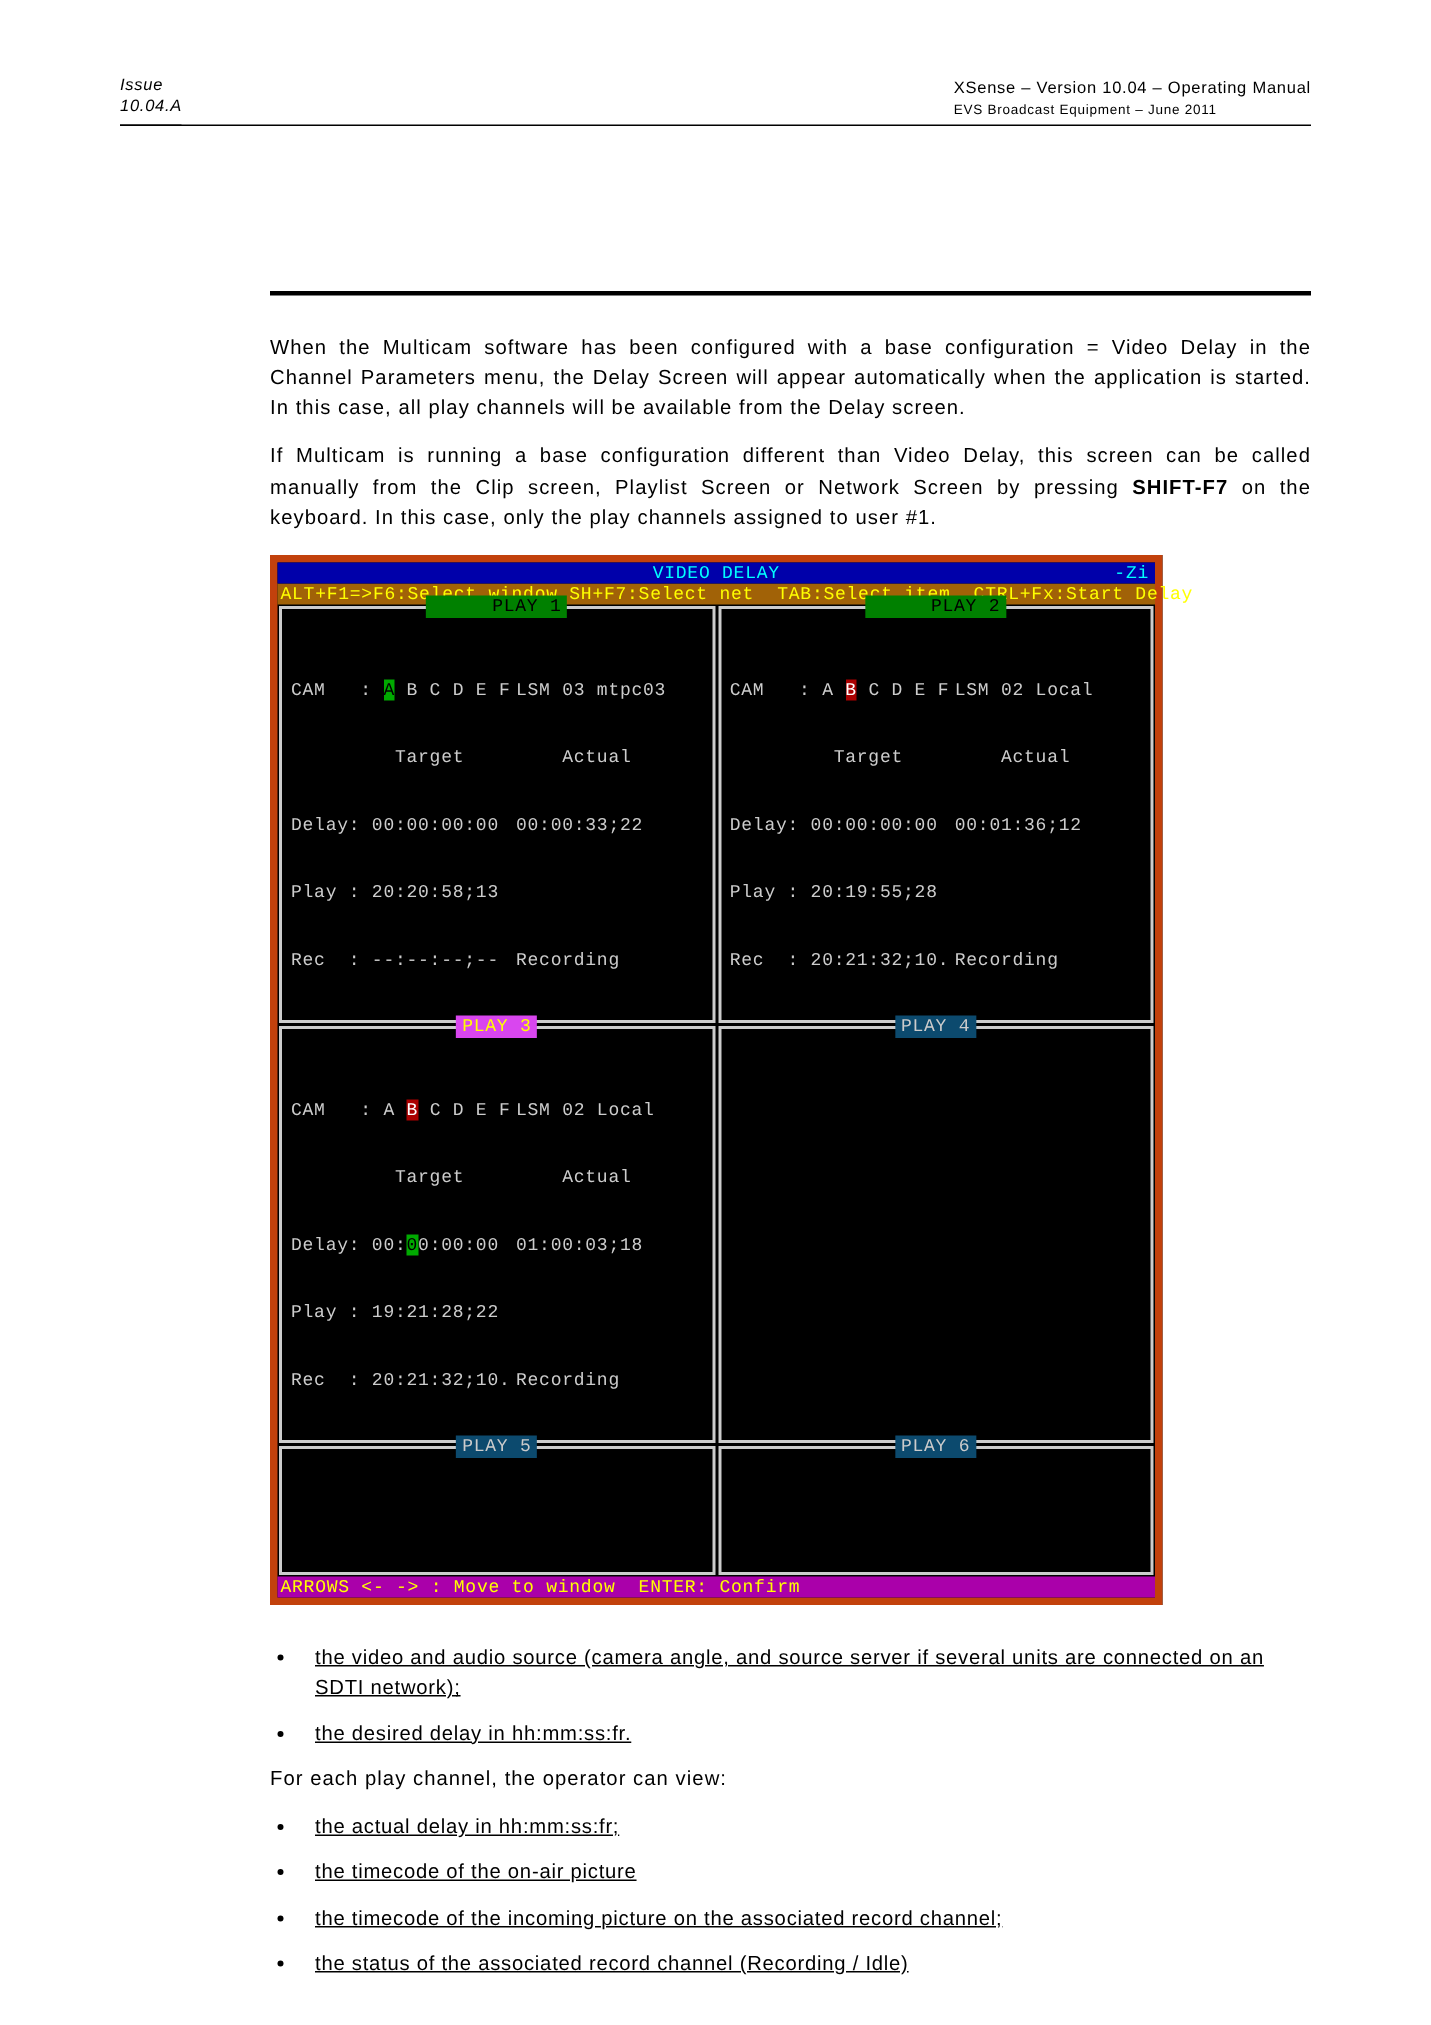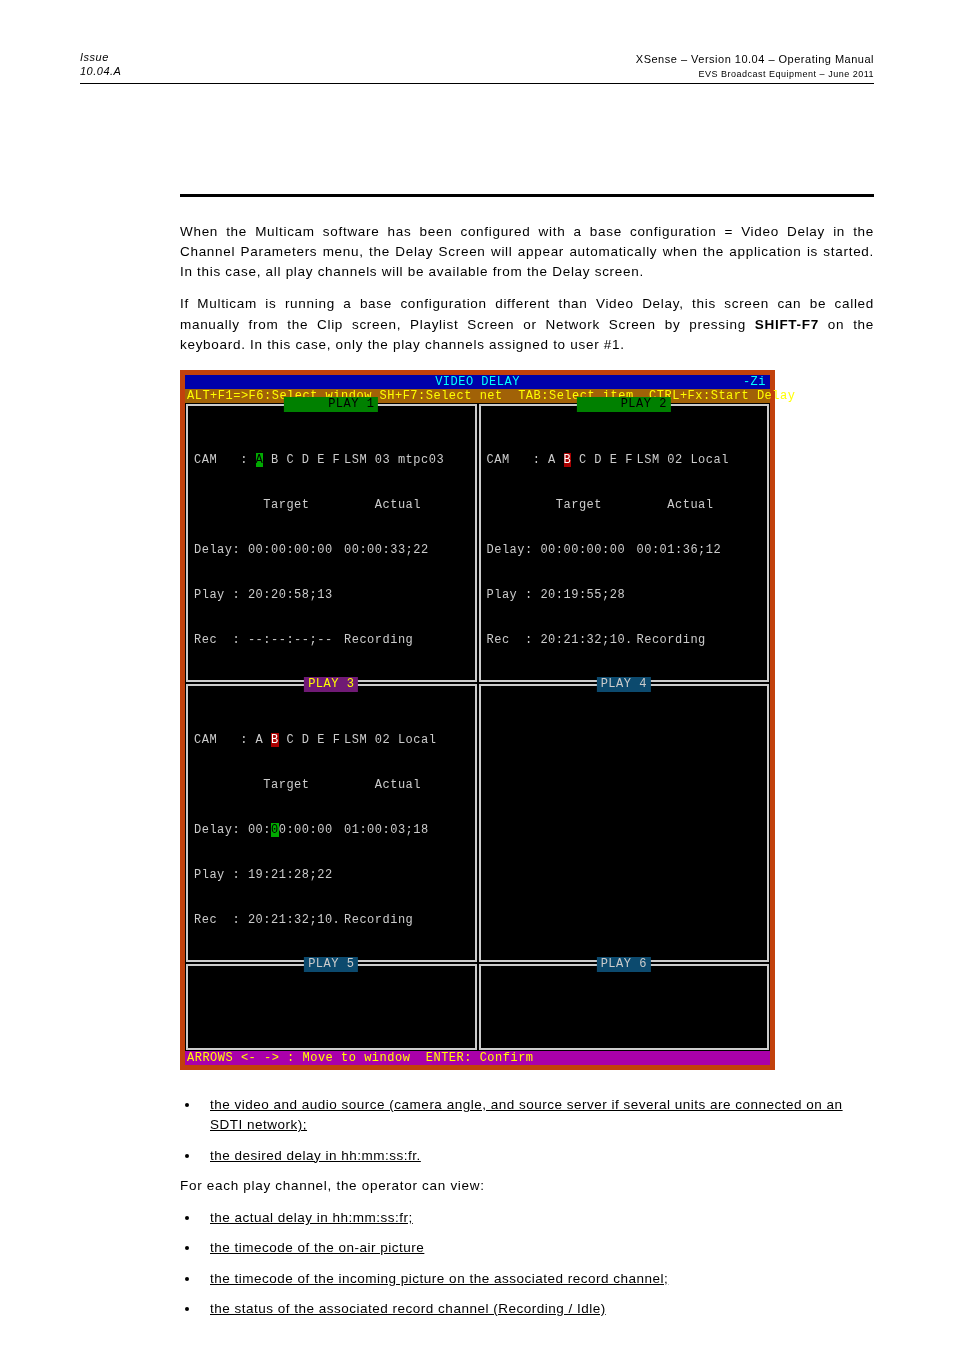--- a/index.html
+++ b/index.html
@@ -27,21 +27,20 @@
   }
   .header-left {
     text-align: left;
     line-height: 1.3;
     border-bottom: 1px solid #000;
     padding-bottom: 4px;
     margin-bottom: -3px;
     font-style: italic;
   }
   .header-right {
-    text-align: right;
     line-height: 1.3;
   }
   .header-right .sub {
     font-size: 9px;
   }
   .content {
     margin-left: 100px;
   }
   .content hr.thick {
     border: none;
@@ -98,21 +97,21 @@
   .panel-title {
     position: absolute;
     top: -9px;
     left: 50%;
     transform: translateX(-50%);
     background: #0c4a6e;
     padding: 0 4px;
     color: #ccc;
   }
   .panel-title.green { color: #000000; background:#008000;padding-left:44px; }
-  .panel-title.yellow { color: #ff0; background:#701a75; }
+  .panel-title.yellow { color: #ff0; background:#d946ef; }
   .hl-green { background: #0a0; color: #000; }
   .hl-red { background: #a00; color: #fff; }
   .term-footer {
     background: #a0a;
     color: #ff0;
     padding: 0 2px;
     white-space: pre;
   }
   .panel .row2col {
     display: flex;

